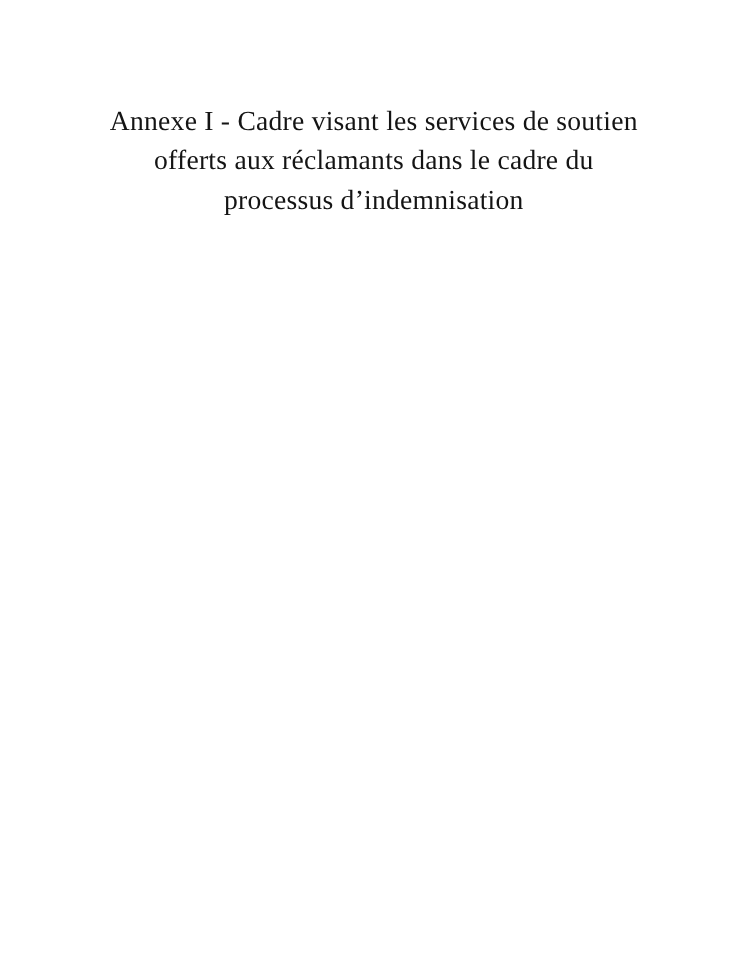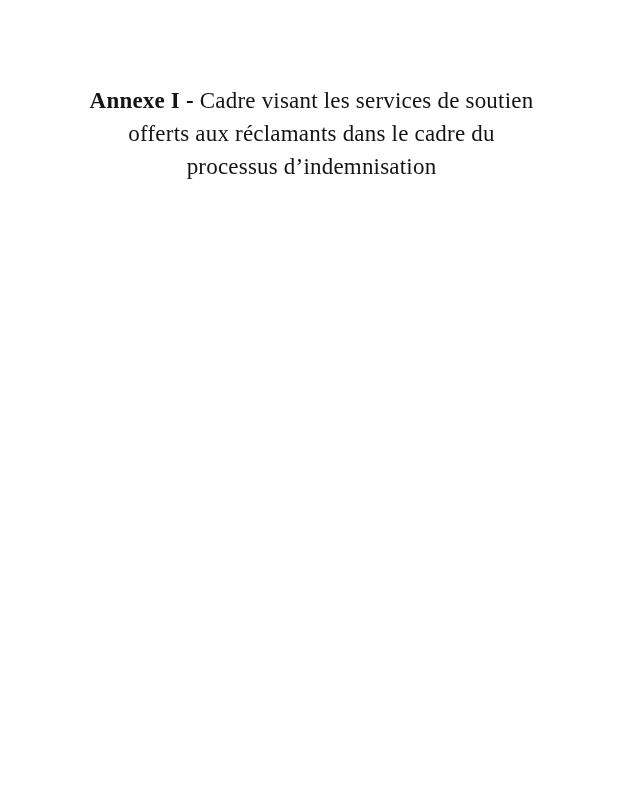--- a/index.html
+++ b/index.html
@@ -25,21 +25,21 @@
       margin: 84px auto 0 auto;
       text-align: center;
       font-size: 23px;
       line-height: 33px;
       font-weight: 400;
       letter-spacing: 0.2px;
       color: #141414;
     }
 
     .doc-title .title-bold {
-      font-weight: 700;
+      font-weight: 400;
       margin-top: 46px;
     }
   </style>
 </head>
 <body>
 
 <div class="page">
   <h1 class="doc-title"><span class="title-bold">Annexe I - </span><span>Cadre visant les services de soutien offerts aux réclamants dans le cadre du processus d’indemnisation</span></h1>
 </div>
 

